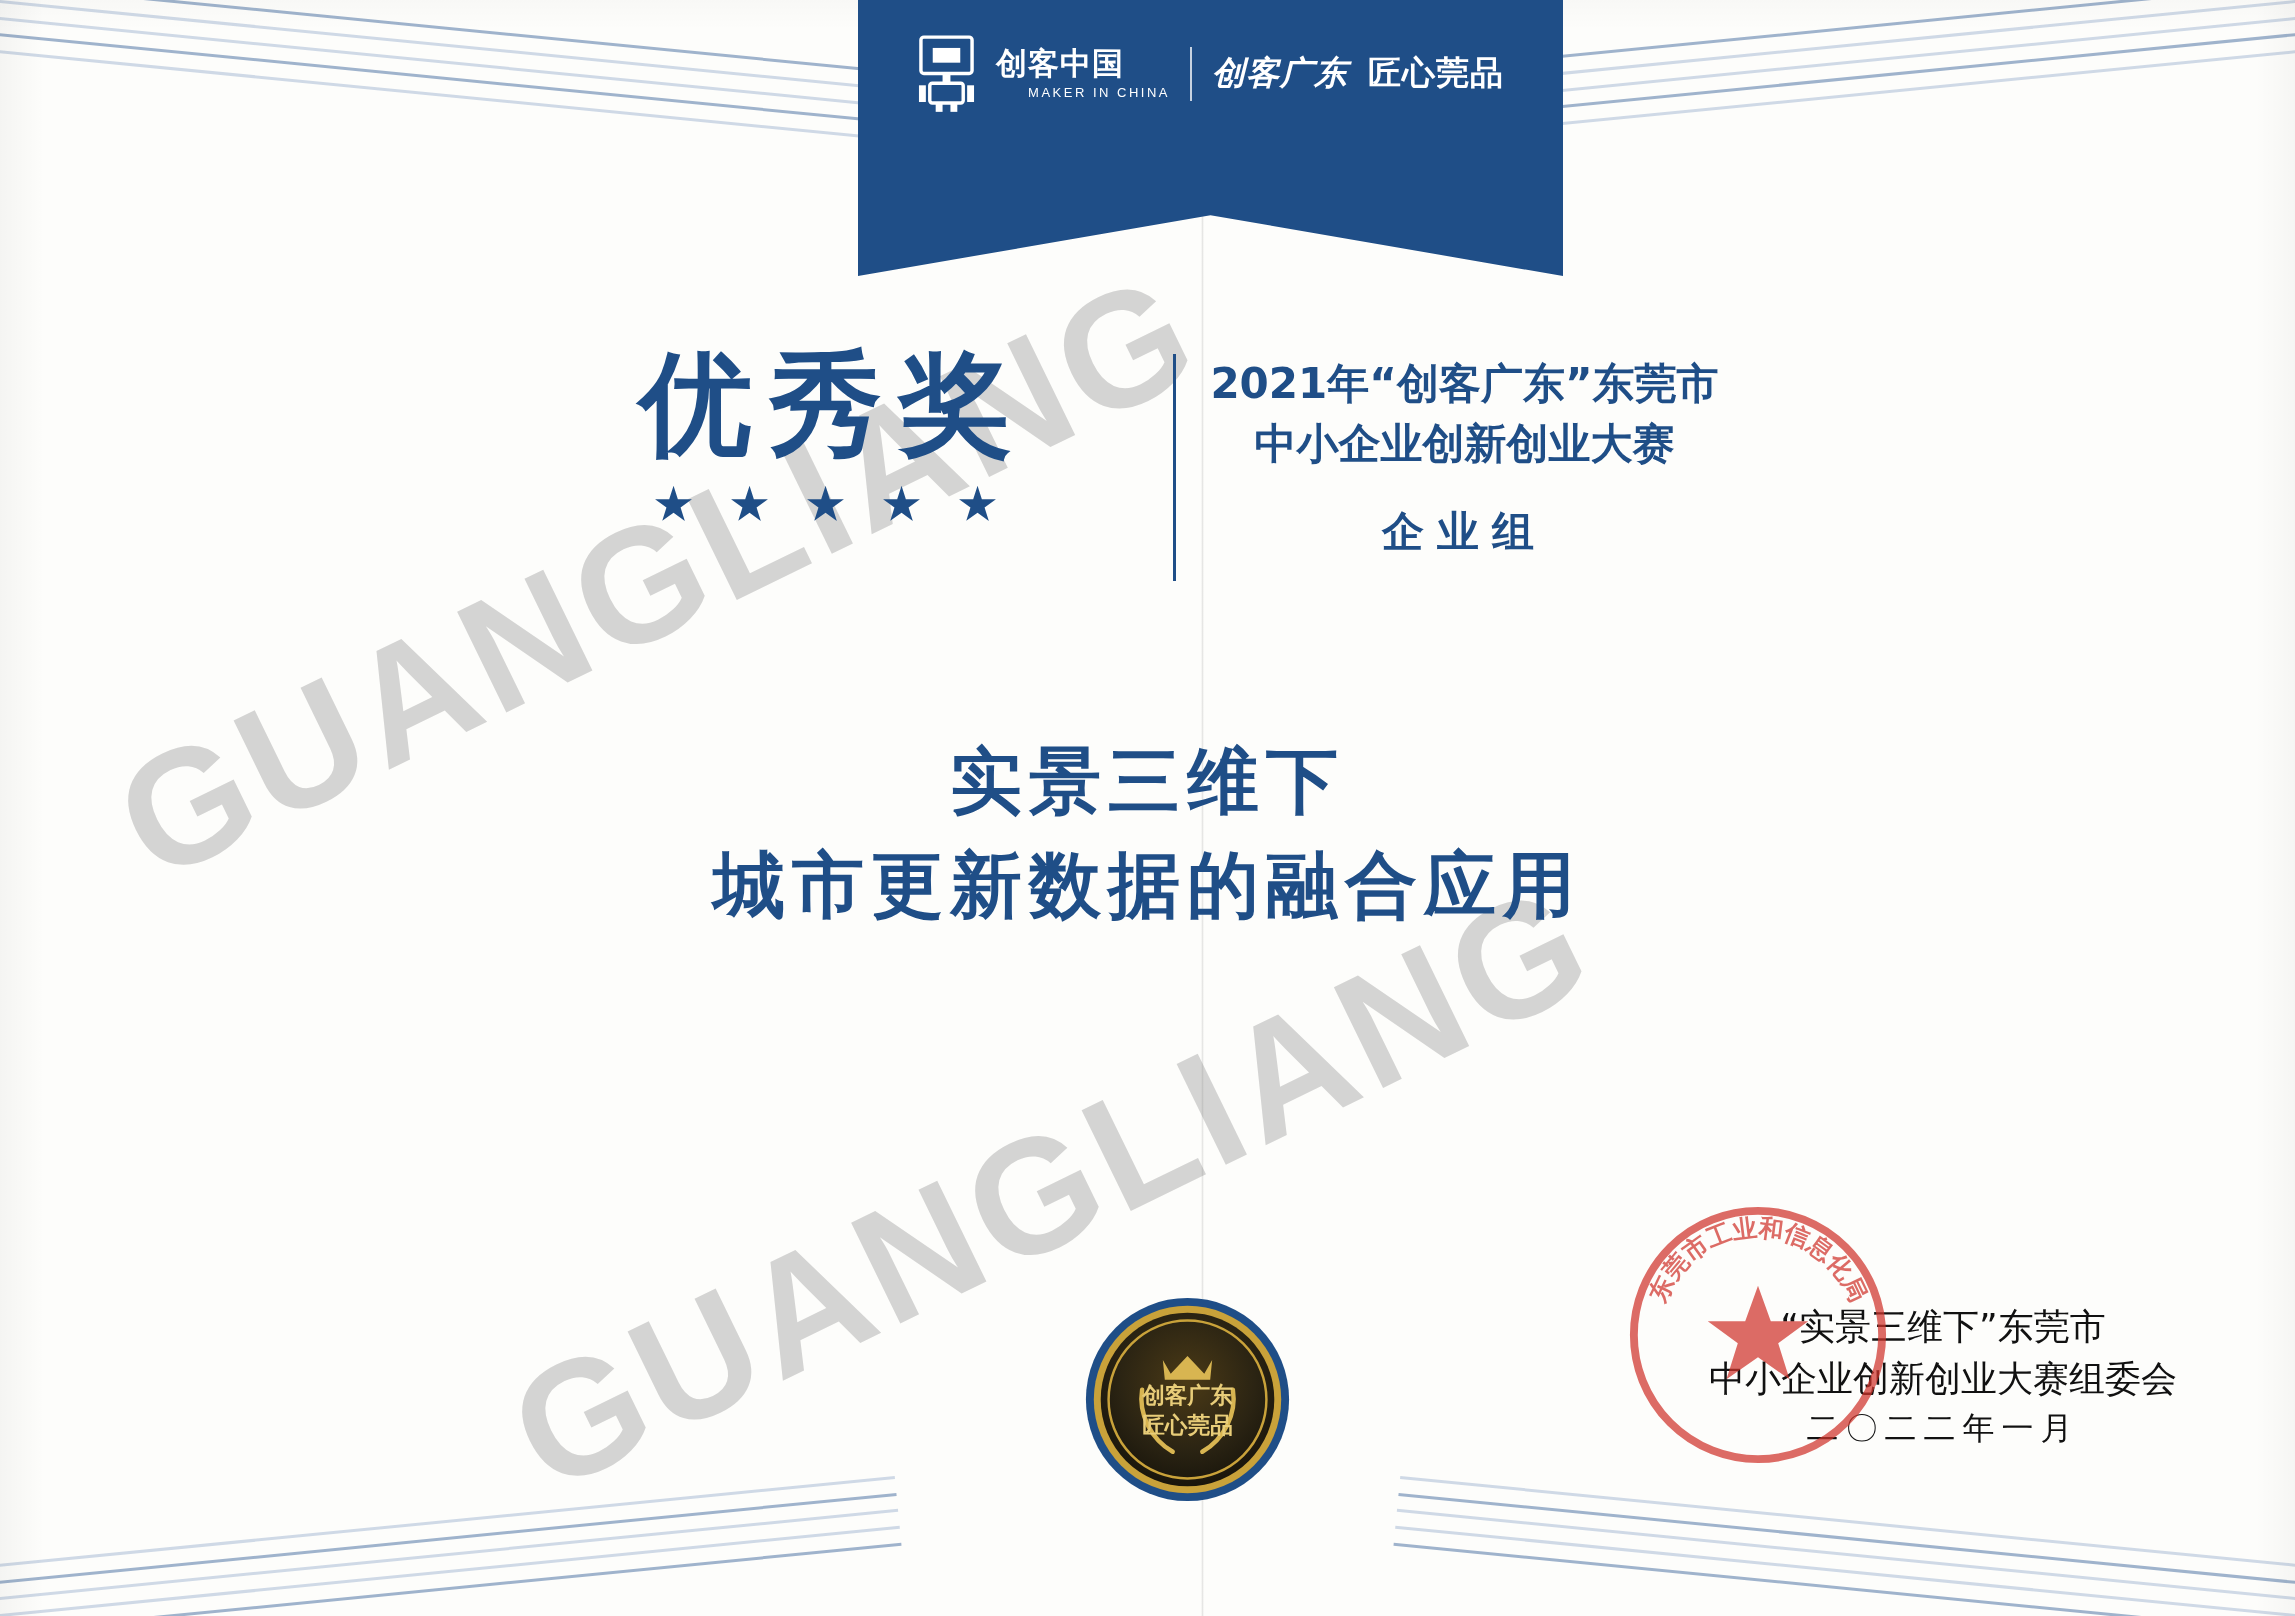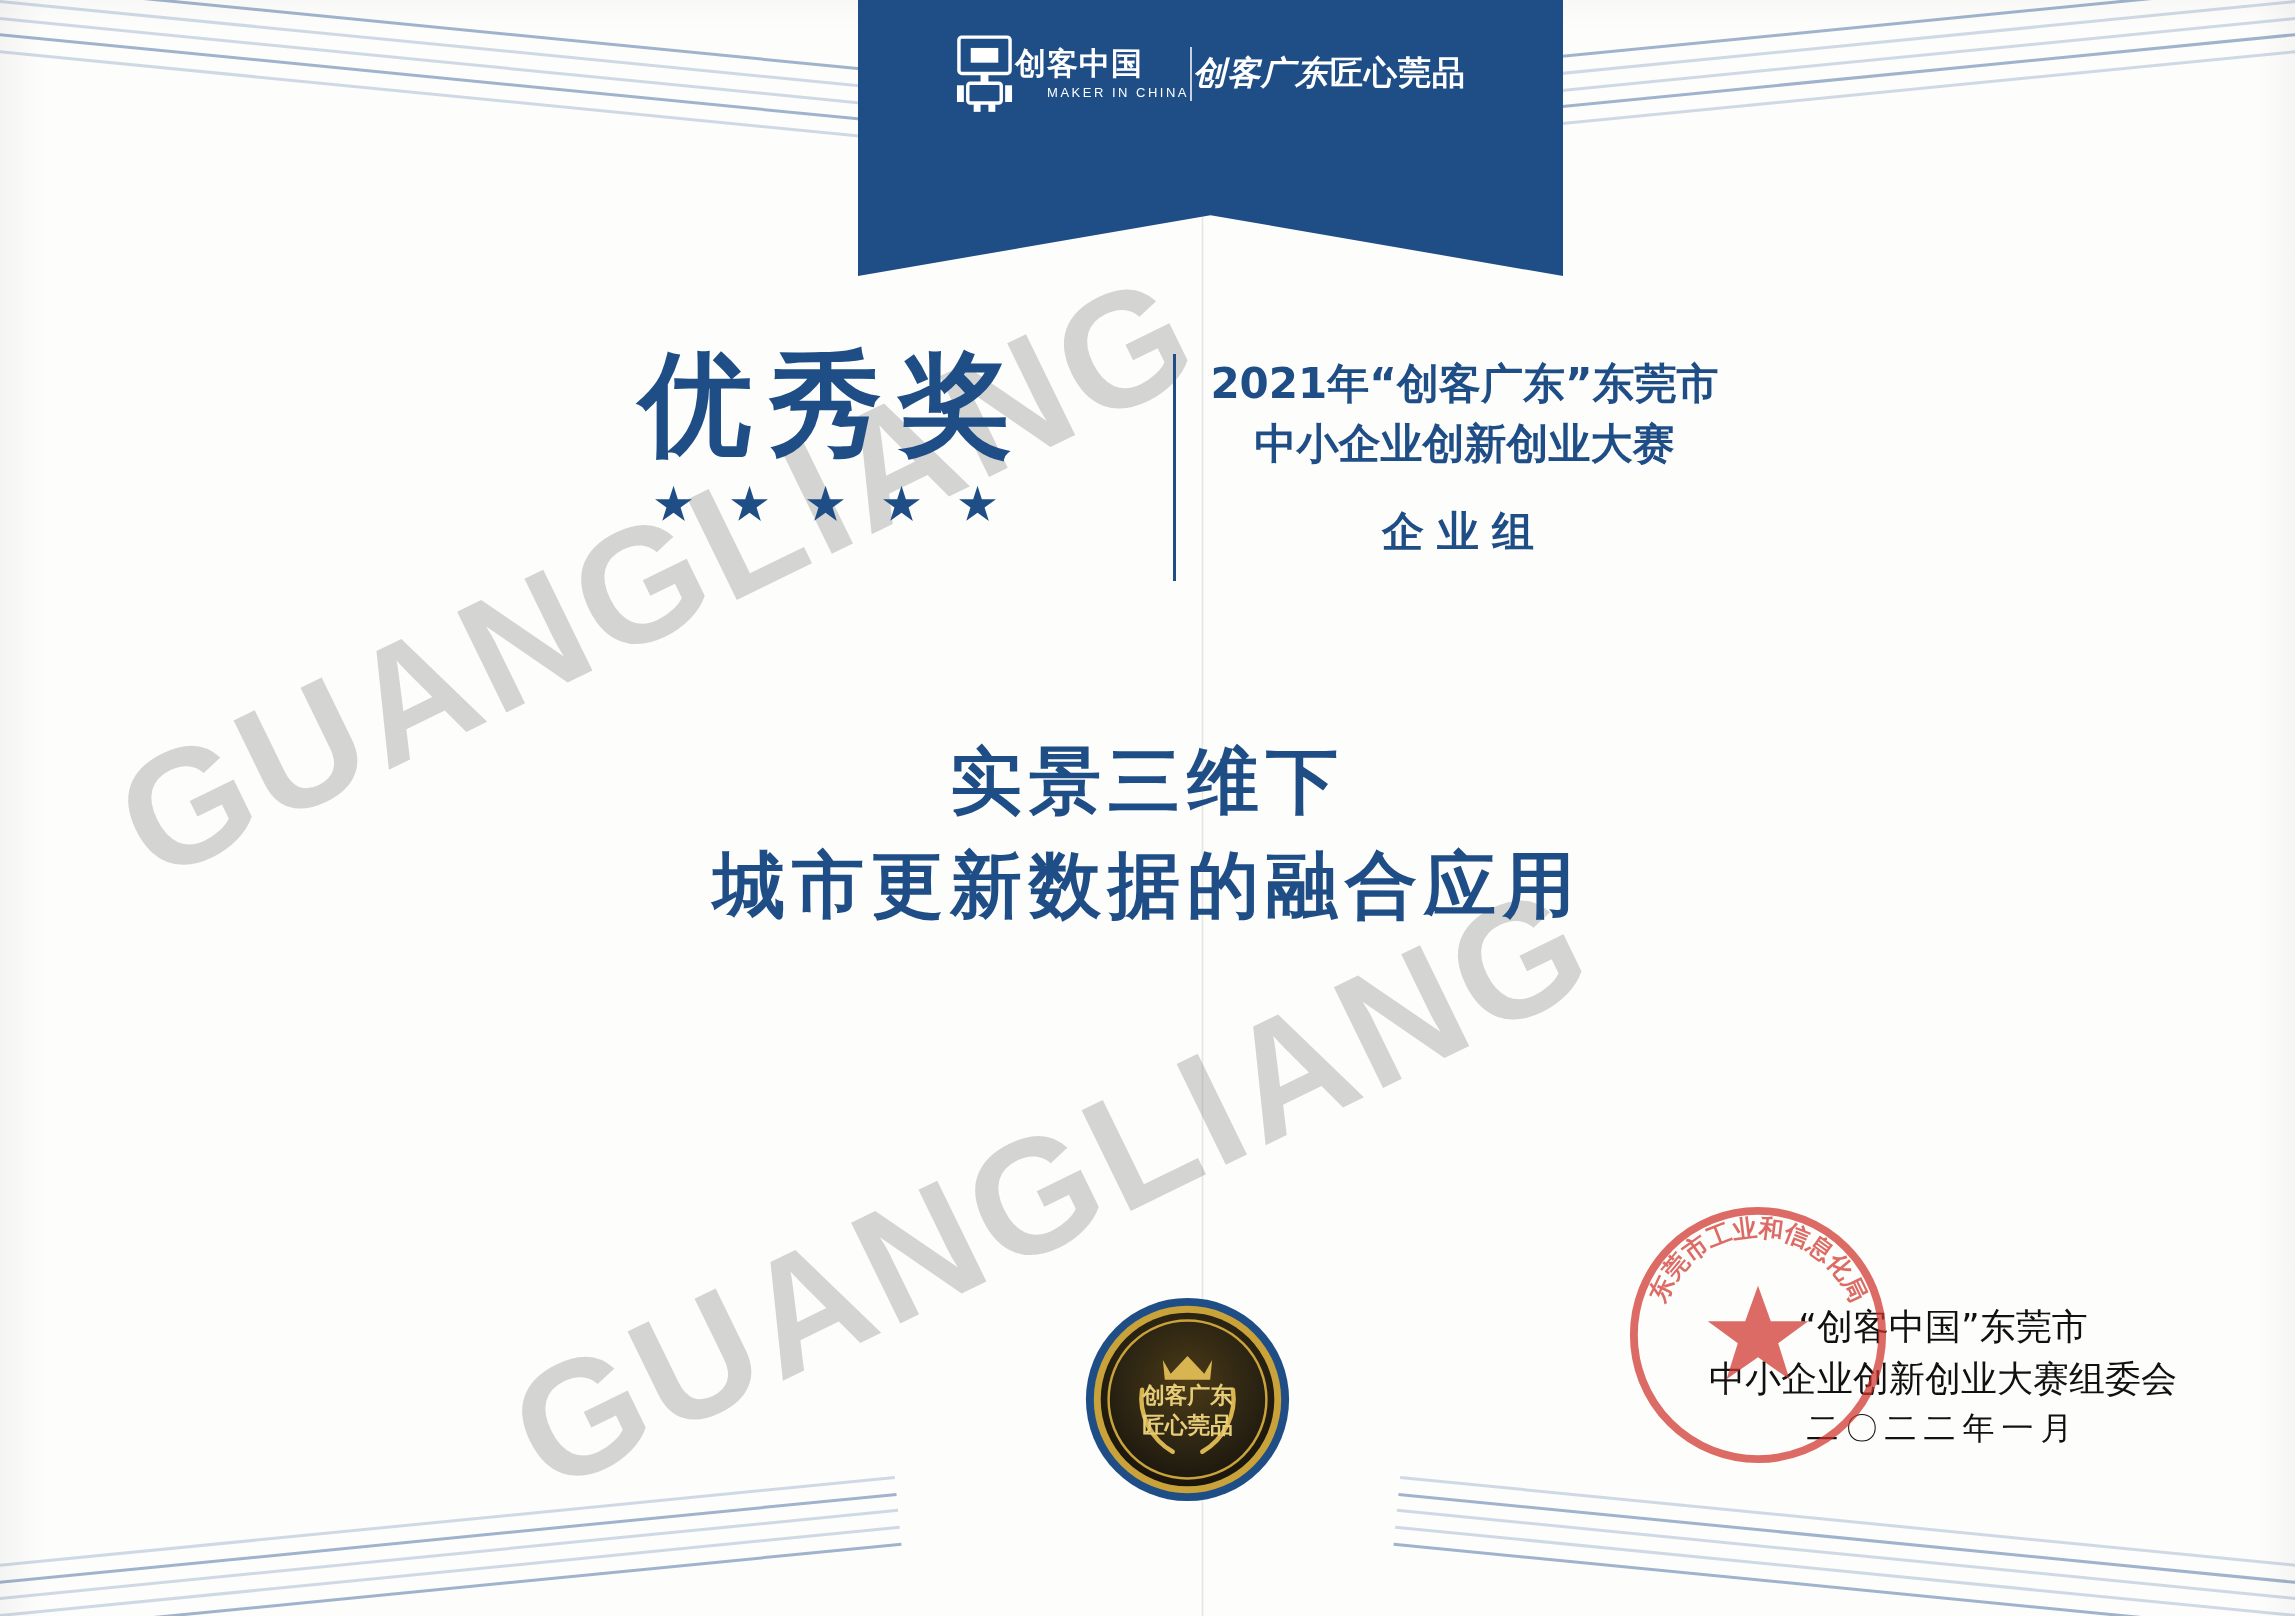--- a/index.html
+++ b/index.html
@@ -98,21 +98,21 @@
     z-index: 4;
   }
   #banner-inner {
     position: absolute;
     top: 34px;
     left: 0;
     width: 100%;
     display: flex;
     align-items: center;
     justify-content: center;
-    gap: 1px;
+    gap: 20px;
   }
   #banner-logo-mark {
     width: 59px;
     height: 79px;
     position: relative;
   }
   #banner-logo-mark svg { display: block; }
 
   .banner-cn {
     color: #ffffff;
@@ -405,21 +405,21 @@
       <path d="M170 140 L186 168 L220 132 L254 168 L270 140 L266 180 L174 180 Z" fill="#d8b551"></path>
 
       <path d="M128 200 C120 250 146 300 190 326" fill="none" stroke="#d8b551" stroke-width="9" stroke-linecap="round"></path>
       <path d="M312 200 C320 250 294 300 250 326" fill="none" stroke="#d8b551" stroke-width="9" stroke-linecap="round"></path>
       <text x="220" y="228" text-anchor="middle" font-family="DejaVu Sans, sans-serif" font-size="46" font-weight="bold" fill="#e8cd79">创客广东</text>
       <text x="220" y="288" text-anchor="middle" font-family="DejaVu Sans, sans-serif" font-size="46" font-weight="bold" fill="#e8cd79">匠心莞品</text>
     </svg>
   </div>
 
   <div id="signature">
-    <div class="sig-line">“创客中国”东莞市</div>
+    <div class="sig-line">“实景三维下”东莞市</div>
     <div class="sig-line">中小企业创新创业大赛组委会</div>
     <div id="sig-date">二〇二二年一月</div>
   </div>
 
   <div id="stamp">
     <svg width="266" height="266" viewBox="0 0 540 540" xmlns="http://www.w3.org/2000/svg">
       <circle cx="270" cy="270" r="252" fill="none" stroke="#d0342c" stroke-width="16"></circle>
       <path d="M270 170 L296 242 L372 242 L311 287 L334 360 L270 315 L206 360 L229 287 L168 242 L244 242 Z" fill="#d0342c"></path>
       <path id="stampArc" d="M 70 270 A 200 200 0 0 1 470 270" fill="none"></path>
       <text font-family="DejaVu Sans, sans-serif" font-size="50" font-weight="bold" fill="#d0342c">

